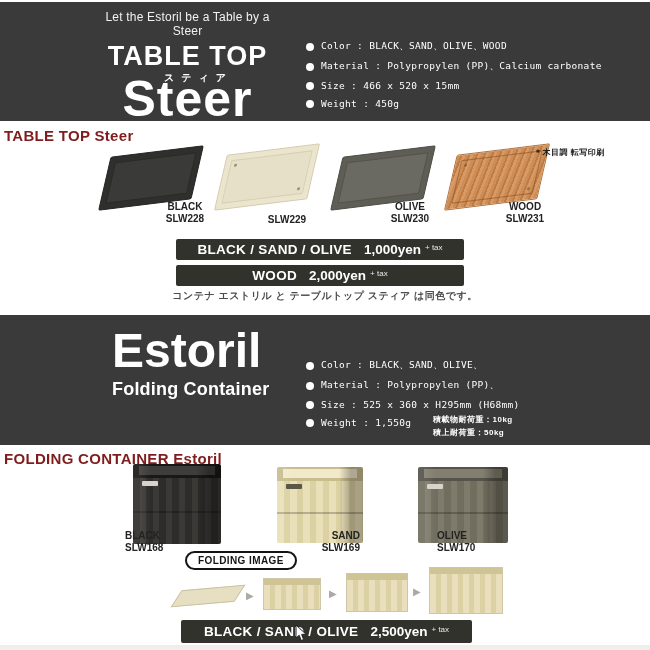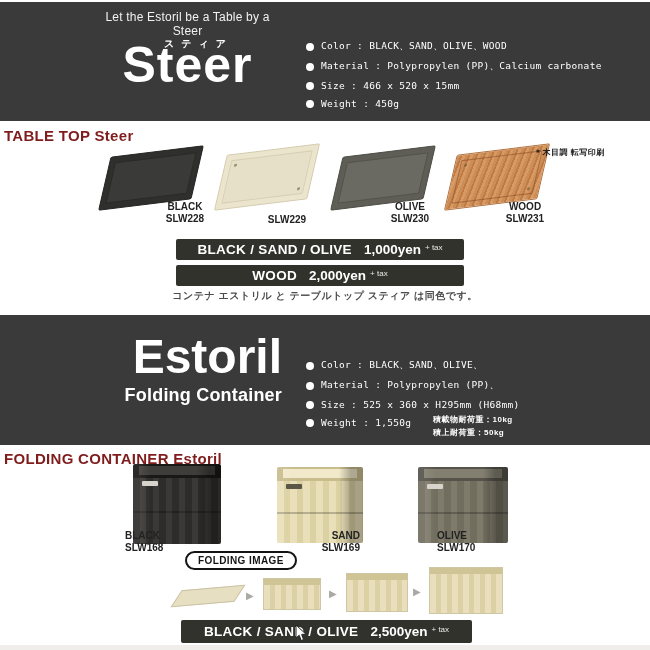--- a/index.html
+++ b/index.html
@@ -11,21 +11,21 @@
   .banner1{top:2px;height:119px;}
   .banner2{top:315px;height:130px;}
 
   .left-col{position:absolute;left:95px;top:8px;width:185px;text-align:center;}
   .tagline{font-size:12px;color:#f2f2f2;letter-spacing:.2px;}
   .series-title{font-size:27px;font-weight:bold;letter-spacing:1px;margin-top:3px;}
   .steer-wrap{position:relative;margin-top:2px;}
   .katakana{position:absolute;top:-3px;left:50%;transform:translateX(-34%);font-size:10px;letter-spacing:7px;color:#fff;white-space:nowrap;font-weight:bold;}
   .big-name{font-size:50px;font-weight:bold;line-height:1.0;letter-spacing:1px;}
 
-  .estoril-col{position:absolute;left:112px;top:18px;width:170px;text-align:right;}
+  .estoril-col{position:absolute;left:112px;top:12px;width:170px;text-align:left;}
   .estoril-name{font-size:48px;font-weight:bold;line-height:1.0;}
   .estoril-sub{font-size:18px;font-weight:bold;margin-top:4px;letter-spacing:.2px;}
 
   .specs{position:absolute;left:306px;}
   .banner1 .specs{top:38px;}
   .banner2 .specs{top:44px;}
   .spec-row{display:flex;align-items:center;margin-bottom:7px;}
   .bullet{width:8px;height:8px;border-radius:50%;background:#ffffff;margin-right:7px;flex:none;}
   .spec-text{font-family:"DejaVu Sans Mono",monospace;font-size:9.5px;color:#ffffff;letter-spacing:.3px;white-space:nowrap;}
 
@@ -106,20 +106,21 @@
   .cursor{position:absolute;left:295px;top:624px;width:14px;height:18px;z-index:5;}
 </style>
 </head>
 <body>
 
 <div class="page">
 
   <div class="banner banner1">
     <div class="left-col">
       <div class="tagline">Let the Estoril be a Table by a Steer</div>
+      <div class="series-title">TABLE TOP</div>
       <div class="steer-wrap">
         <div class="katakana">スティア</div>
         <div class="big-name">Steer</div>
       </div>
     </div>
     <div class="specs">
       <div class="spec-row">
           <span class="bullet"></span>
           <span class="spec-text">Color : BLACK、SAND、OLIVE、WOOD</span>
         </div>

